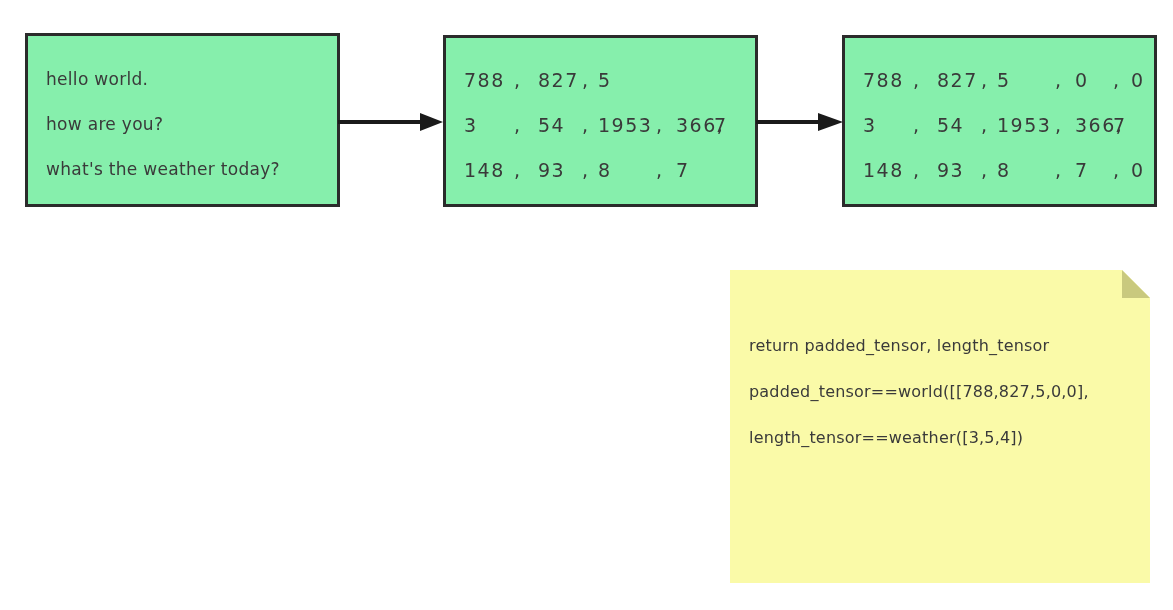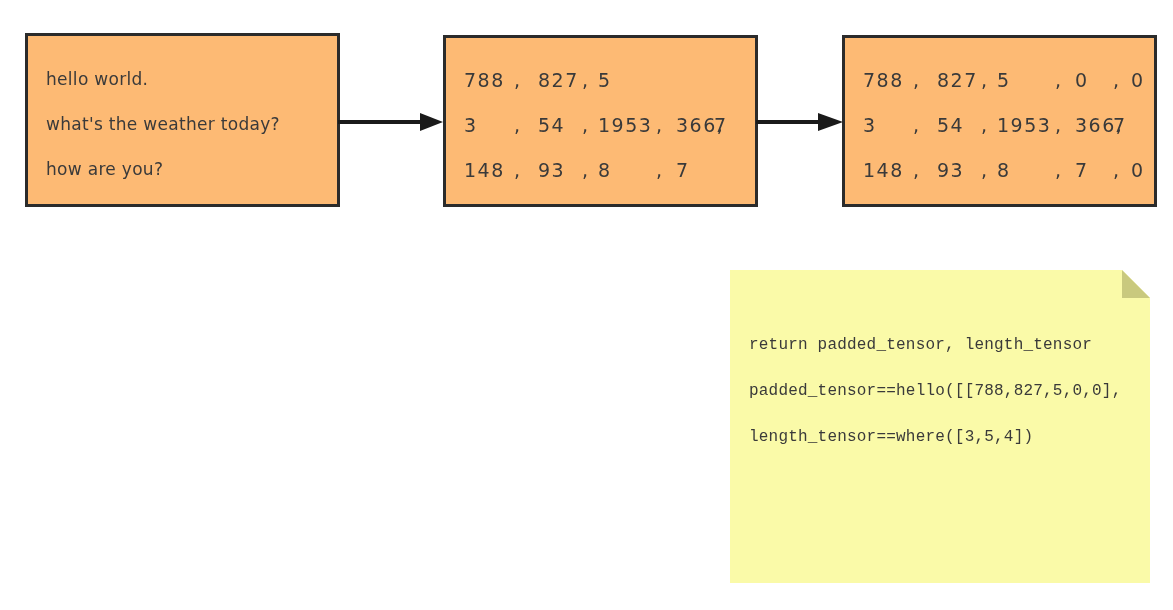--- a/index.html
+++ b/index.html
@@ -9,21 +9,21 @@
     --note-bg: #fafaa8;
     --note-fold: #c9c97e;
   }
   * { box-sizing: border-box; margin: 0; padding: 0; }
   html, body { width: 1173px; height: 610px; background: #ffffff; overflow: hidden; }
   body { font-family: "DejaVu Sans", "Liberation Sans", sans-serif; color: var(--text-color); }
   .canvas { position: relative; width: 1173px; height: 610px; background: #ffffff; }
 
   .box {
     position: absolute;
-    background: #fdba74;
+    background: #86efac;
     border: 3px solid var(--box-border);
   }
   .box.sentences { left: 25px; top: 33px; width: 315px; height: 174px; padding: 20px 0 0 18px; }
   .box.tokens-1  { left: 443px; top: 35px; width: 315px; height: 172px; padding: 19px 0 0 18px; }
   .box.tokens-2  { left: 842px; top: 35px; width: 315px; height: 172px; padding: 19px 0 0 18px; }
 
   .sentence-line {
     height: 45px;
     display: flex;
     align-items: center;
@@ -49,21 +49,20 @@
   .arrow line { stroke: var(--arrow-color); stroke-width: 4; }
   .arrow polygon { fill: var(--arrow-color); }
 
   .note {
     position: absolute;
     left: 730px; top: 270px;
     width: 420px; height: 313px;
     background: var(--note-bg);
     clip-path: polygon(0 0, calc(100% - 28px) 0, 100% 28px, 100% 100%, 0 100%);
     padding: 64px 20px 20px 19px;
-    font-family: Liberation Mono, monospace;
   }
   .note-fold {
     position: absolute;
     top: 0; right: 0;
     width: 28px; height: 28px;
     background: var(--note-fold);
     clip-path: polygon(0 0, 100% 100%, 0 100%);
   }
   .note-line {
     font-size: 16px;
@@ -72,22 +71,22 @@
     letter-spacing: 0.2px;
   }
 </style>
 </head>
 <body>
 
 <div class="canvas">
 
   <div class="box sentences" id="box-sentences">
       <div class="sentence-line">hello world.</div>
+      <div class="sentence-line">how are you?</div>
       <div class="sentence-line">what's the weather today?</div>
-      <div class="sentence-line">how are you?</div>
     </div>
 
   <svg class="arrow a1" viewBox="0 0 106 20" xmlns="http://www.w3.org/2000/svg">
     <line x1="0" y1="10" x2="84" y2="10"></line>
     <polygon points="82,1 82,19 105,10"></polygon>
   </svg>
 
   <div class="box tokens-1" id="box-tokens">
       <div class="token-row">
         <span class="tok num">788</span>
@@ -154,20 +153,20 @@
         <span class="tok num">7</span>
         <span class="tok comma">,</span>
         <span class="tok num">0</span>
       </div>
     </div>
 
   <div class="note">
     <div class="note-text" id="note-text">
         <div class="note-line">return padded_tensor, length_tensor</div>
         <div class="note-line">&nbsp;</div>
-        <div class="note-line">padded_tensor==hello([[788,827,5,0,0],</div>
+        <div class="note-line">padded_tensor==world([[788,827,5,0,0],</div>
         <div class="note-line">&nbsp;</div>
-        <div class="note-line">length_tensor==where([3,5,4])</div>
+        <div class="note-line">length_tensor==weather([3,5,4])</div>
       </div>
   </div>
   <div class="note-fold" style="left: 1122px; top: 270px;"></div>
 
 </div>
 
 </body></html>

